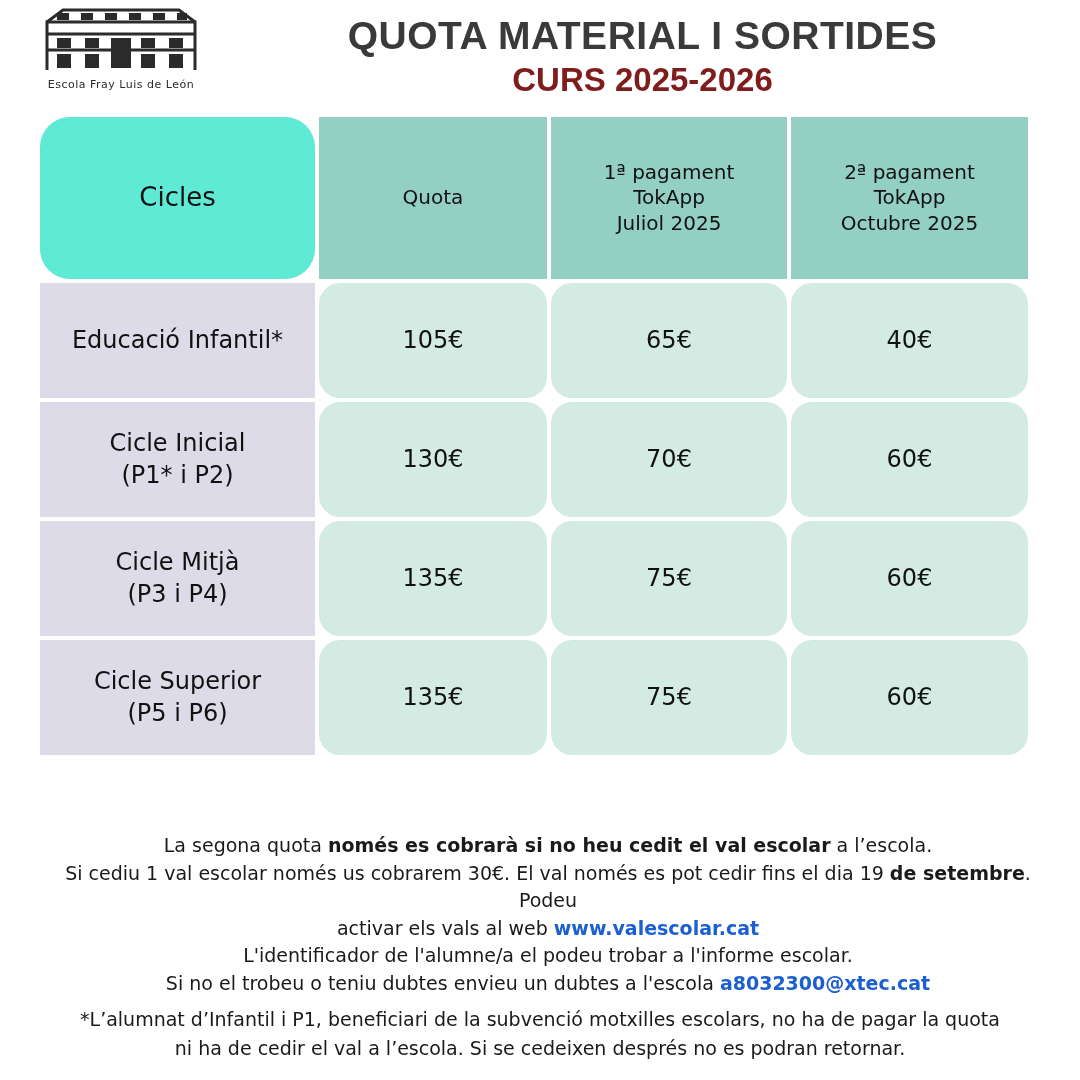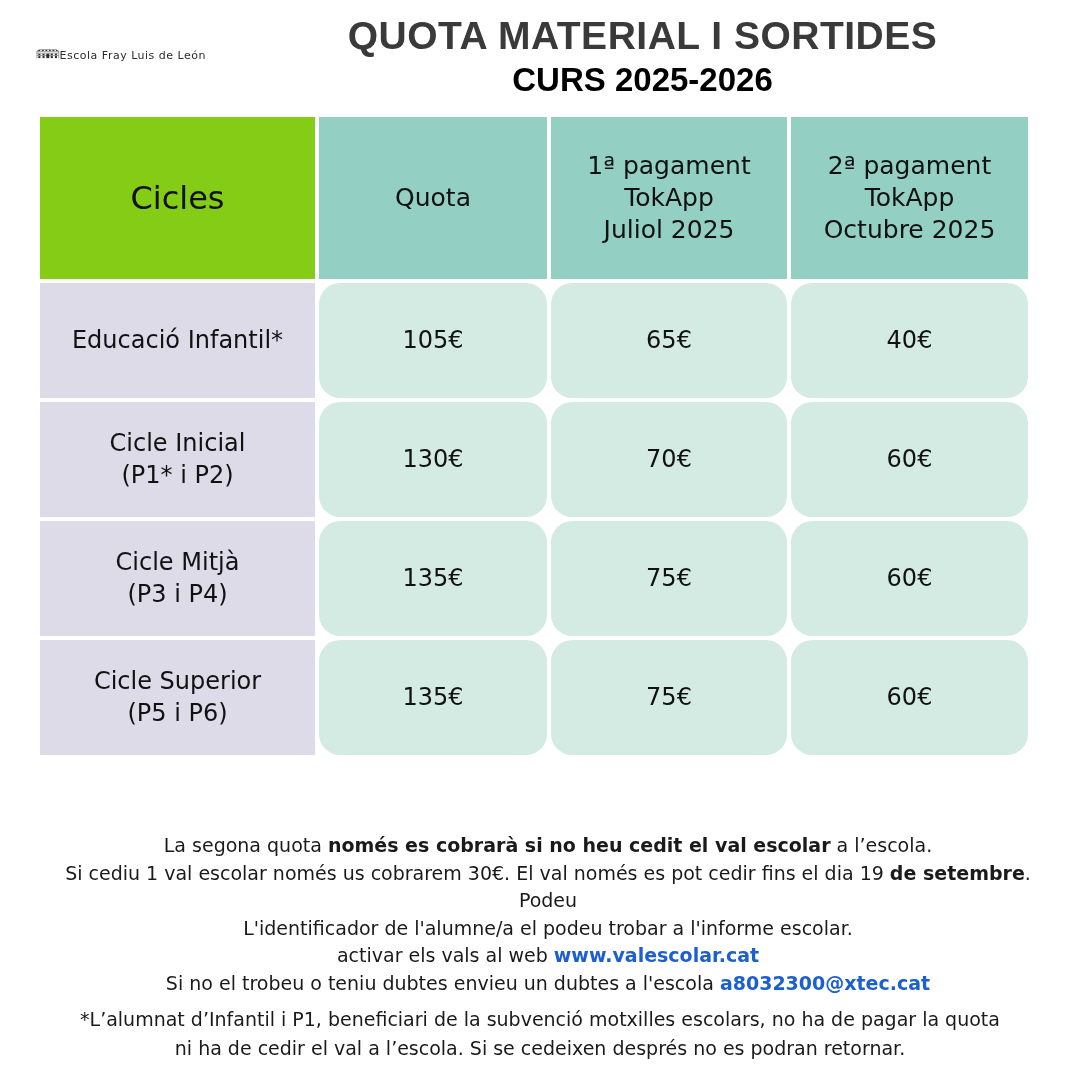--- a/index.html
+++ b/index.html
@@ -19,21 +19,21 @@
   
   .header {
     position: relative;
     height: 112px;
   }
   .logo {
     position: absolute;
     left: 36px; top: 4px;
     width: 170px; height: 100px;
     display: flex;
-    flex-direction: row;
+    flex-direction: column;
     align-items: center;
     justify-content: flex-start;
   }
   .logo svg { display: block; }
   .logo-text {
     font-family: "DejaVu Sans", sans-serif;
     font-size: 11px;
     letter-spacing: 0.5px;
     color: #2b2b2b;
     margin-top: 2px;
@@ -49,21 +49,21 @@
     font-weight: bold;
     font-size: 39px;
     letter-spacing: 0.5px;
     color: #3a3a3a;
     line-height: 1.05;
   }
   .title-sub {
     font-family: "Liberation Sans", sans-serif;
     font-weight: bold;
     font-size: 33px;
-    color: #000000;
+    color: #7f1d1d;
     line-height: 1.15;
     margin-top: 4px;
   }
 
   
   .table-wrap {
     position: absolute;
     left: 36px; top: 113px;
     width: 984px;
   }
@@ -79,22 +79,22 @@
     vertical-align: middle;
     font-weight: normal;
     font-family: "DejaVu Sans", sans-serif;
     color: #111;
   }
   col.c-cicle { width: 275px; }
   col.c-quota { width: 228px; }
   col.c-p1    { width: 236px; }
   col.c-p2    { width: 237px; }
 
-  thead th { height: 162px; font-size: 25px; line-height: 1.28; }
-  th.h-cicles { background: #84cc16; font-size: 32px; }
+  thead th { height: 162px; font-size: 20px; line-height: 1.28; }
+  th.h-cicles { background: #5eead4; font-size: 26px; border-radius: 30px; }
   th.h-green  { background: #93cfc3; }
 
   tbody td { height: 115px; font-size: 24px; line-height: 1.3; }
   td.cicle { background: #dedbe9; }
   td.val   { background: #d4ebe3; border-radius: 21px; }
 
   
   .notes {
     position: absolute;
     left: 36px; right: 20px;
@@ -223,22 +223,22 @@
           <td class="val">75€</td>
           <td class="val">60€</td>
         </tr>
       </tbody>
     </table>
   </div>
 
   <div class="notes">
     <p><span>La segona quota </span><b>només es cobrarà si no heu cedit el val escolar</b><span> a l’escola.</span></p>
     <p><span>Si cediu 1 val escolar només us cobrarem 30€. El val només es pot cedir fins el dia 19 </span><b>de setembre</b><span>. Podeu</span></p>
+    <p><span>activar els vals al web </span><span class="lnk">www.valescolar.cat</span></p>
     <p>L'identificador de l'alumne/a el podeu trobar a l'informe escolar.</p>
-    <p><span>activar els vals al web </span><span class="lnk">www.valescolar.cat</span></p>
     <p><span>Si no el trobeu o teniu dubtes envieu un dubtes a l'escola </span><span class="lnk">a8032300@xtec.cat</span></p>
   </div>
 
   <div class="foot">
     <p>*L’alumnat d’Infantil i P1, beneficiari de la subvenció motxilles escolars, no ha de pagar la quota</p>
     <p>ni ha de cedir el val a l’escola. Si se cedeixen després no es podran retornar.</p>
   </div>
 
 </div>
 

